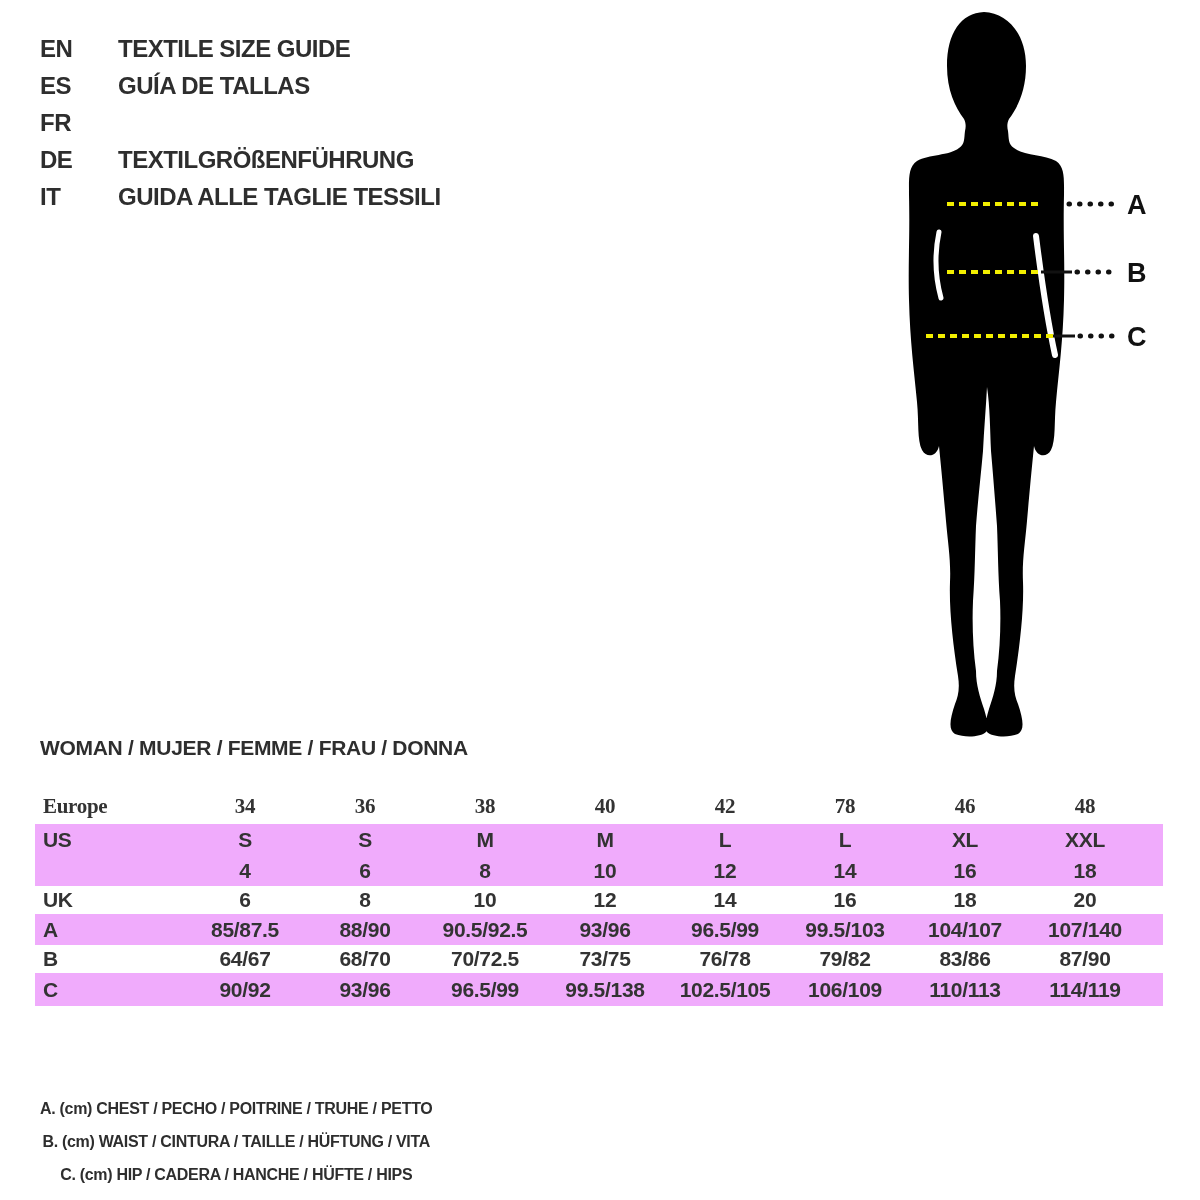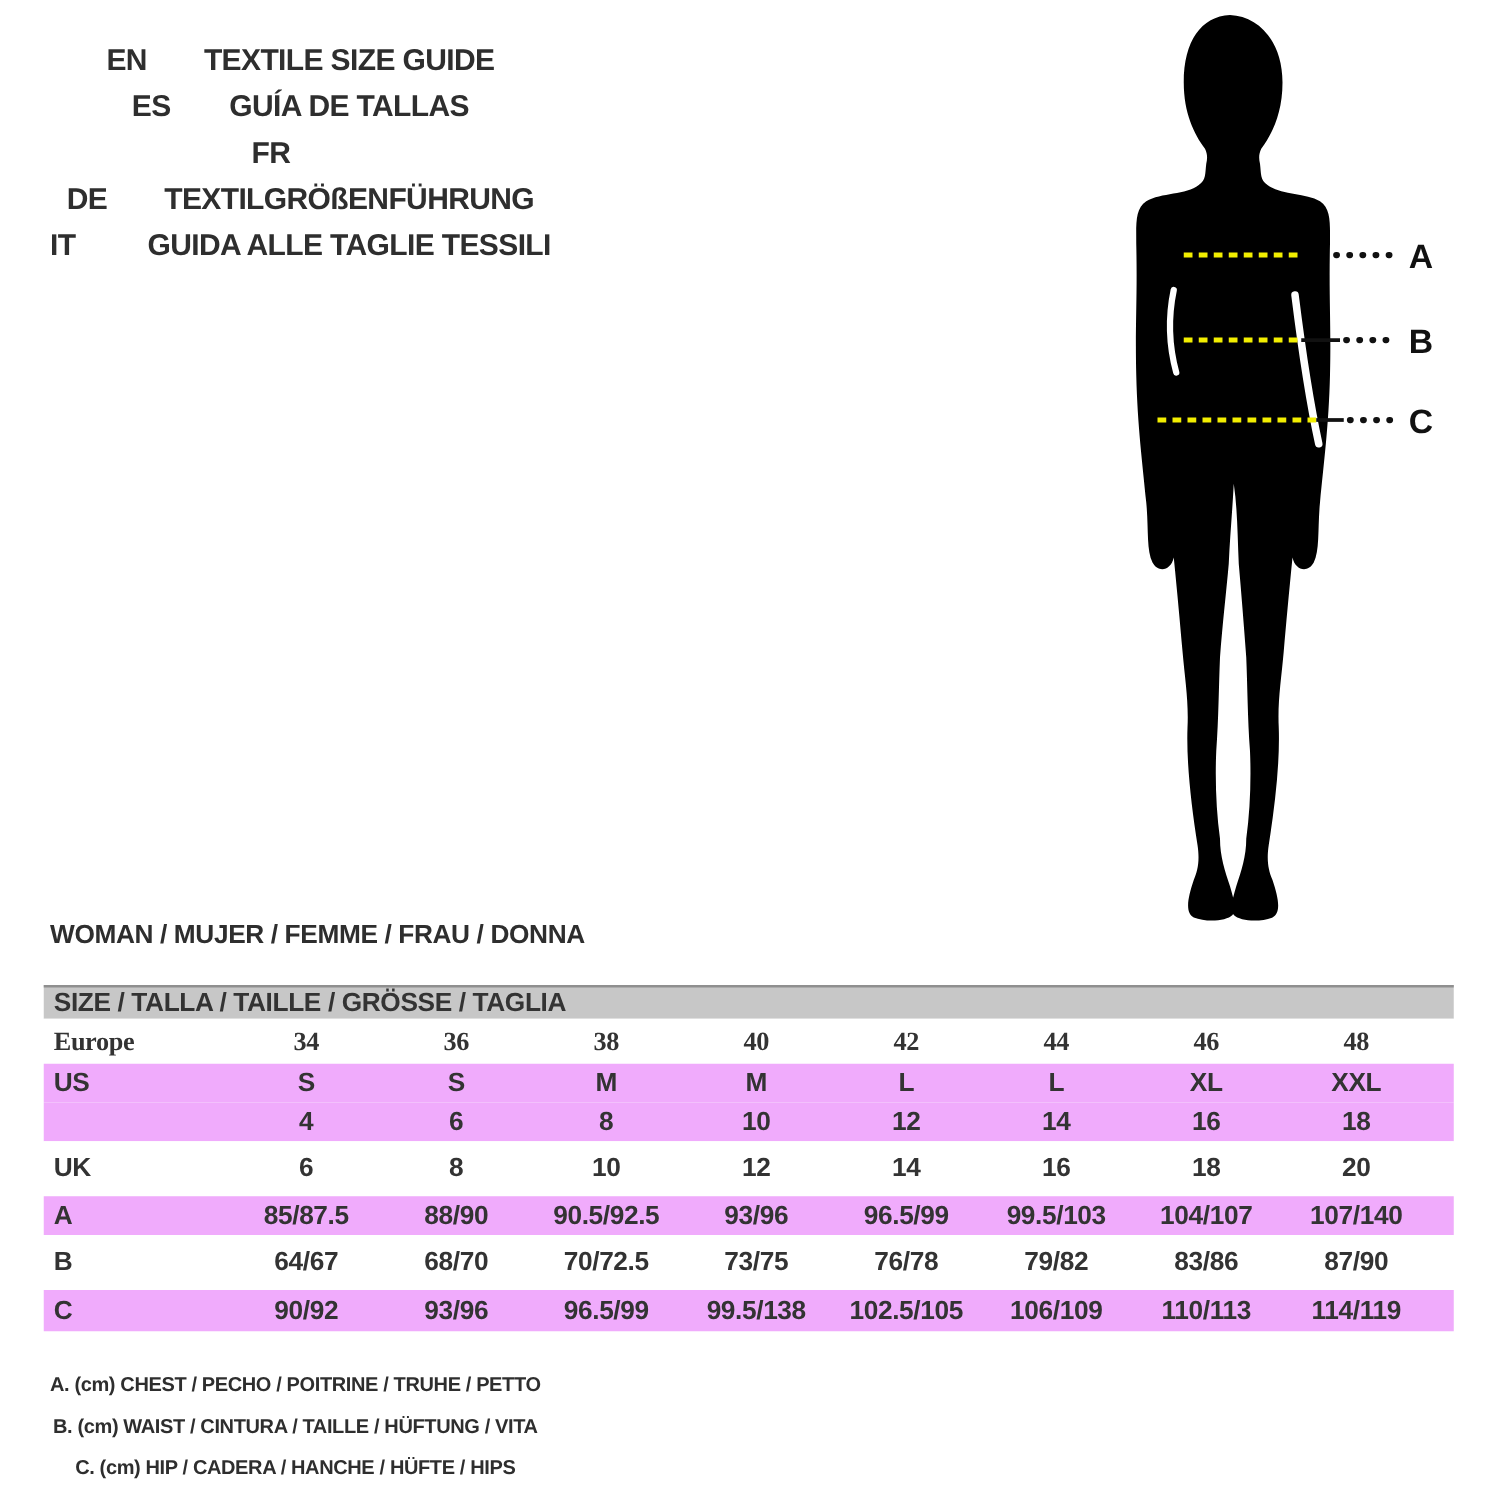--- a/index.html
+++ b/index.html
@@ -2,21 +2,21 @@
 <html><head>
 <meta charset="utf-8">
 <style>
   html,body{margin:0;padding:0;background:#ffffff;}
   .canvas{
     position:relative;width:1200px;height:1200px;background:#ffffff;overflow:hidden;
     font-family:"Liberation Sans","DejaVu Sans",sans-serif;color:#2e2e2e;
   }
   
   .lang-list{position:absolute;left:40px;top:30px;}
-  .lang-row{display:flex;height:37px;align-items:center;justify-content:center;}
+  .lang-row{display:flex;height:37px;align-items:center;}
   .lang-code{width:78px;font-size:24px;font-weight:700;letter-spacing:-0.5px;}
   .lang-title{font-size:24px;font-weight:700;letter-spacing:-0.5px;white-space:nowrap;}
   
   .figure-wrap{position:absolute;left:895px;top:8px;width:265px;height:732px;}
   .figure-wrap svg{display:block;}
   .measure-label{font-family:"Liberation Sans","DejaVu Sans",sans-serif;font-size:27px;font-weight:700;fill:#111;}
   
   .category-title{position:absolute;left:40px;top:736px;font-size:21px;font-weight:700;letter-spacing:-0.3px;}
   
   .size-table{position:absolute;left:35px;top:788px;width:1128px;}
@@ -24,21 +24,21 @@
     height:27px;background:#c7c7c7;border-top:2px solid #8f8f8f;
     display:flex;align-items:center;padding-left:8px;box-sizing:border-box;
     font-size:21px;font-weight:700;letter-spacing:-0.3px;color:#333;
   }
   .t-row{display:flex;align-items:center;padding-right:18px;box-sizing:border-box;
     font-size:21px;font-weight:700;letter-spacing:-0.3px;color:#333;}
   .t-row .lbl{width:150px;padding-left:8px;box-sizing:border-box;text-align:left;}
   .t-row .cell{width:120px;text-align:center;}
   .row-white{background:#ffffff;}
   .row-grey{background:#f0abfc;}
-  .h36{height:36px;font-family:Liberation Serif, serif;} .h31{height:31px;} .h34{height:44px;justify-content:space-between;} .h33{height:33px;}
+  .h36{height:36px;font-family:Liberation Serif, serif;} .h31{height:31px;} .h34{height:28px;justify-content:space-between;} .h33{height:33px;}
   
   .legend{position:absolute;left:40px;top:1092px;}
   .legend-line{font-size:16px;font-weight:700;letter-spacing:-0.3px;line-height:33px;white-space:nowrap;text-align:center;}
 </style>
 </head>
 <body>
 
 <div class="canvas">
 
   <div class="lang-list">
@@ -128,30 +128,29 @@
 
       <text class="measure-label" x="232" y="206">A</text>
       <text class="measure-label" x="232" y="274">B</text>
       <text class="measure-label" x="232" y="338">C</text>
     </svg>
   </div>
 
   <div class="category-title">WOMAN / MUJER / FEMME / FRAU / DONNA</div>
 
   <div class="size-table">
-    <div class="t-header">SIZE / TALLA / TAILLE / GRÖSSE / TAGLIA</div>
 
     <div class="t-row row-white h36">
       <span class="lbl">Europe</span>
       <span class="cell">34</span>
       <span class="cell">36</span>
       <span class="cell">38</span>
       <span class="cell">40</span>
       <span class="cell">42</span>
-      <span class="cell">44</span>
+      <span class="cell">78</span>
       <span class="cell">46</span>
       <span class="cell">48</span>
     </div>
 
     <div class="t-row row-grey h31">
       <span class="lbl">US</span>
       <span class="cell">S</span>
       <span class="cell">S</span>
       <span class="cell">M</span>
       <span class="cell">M</span>

